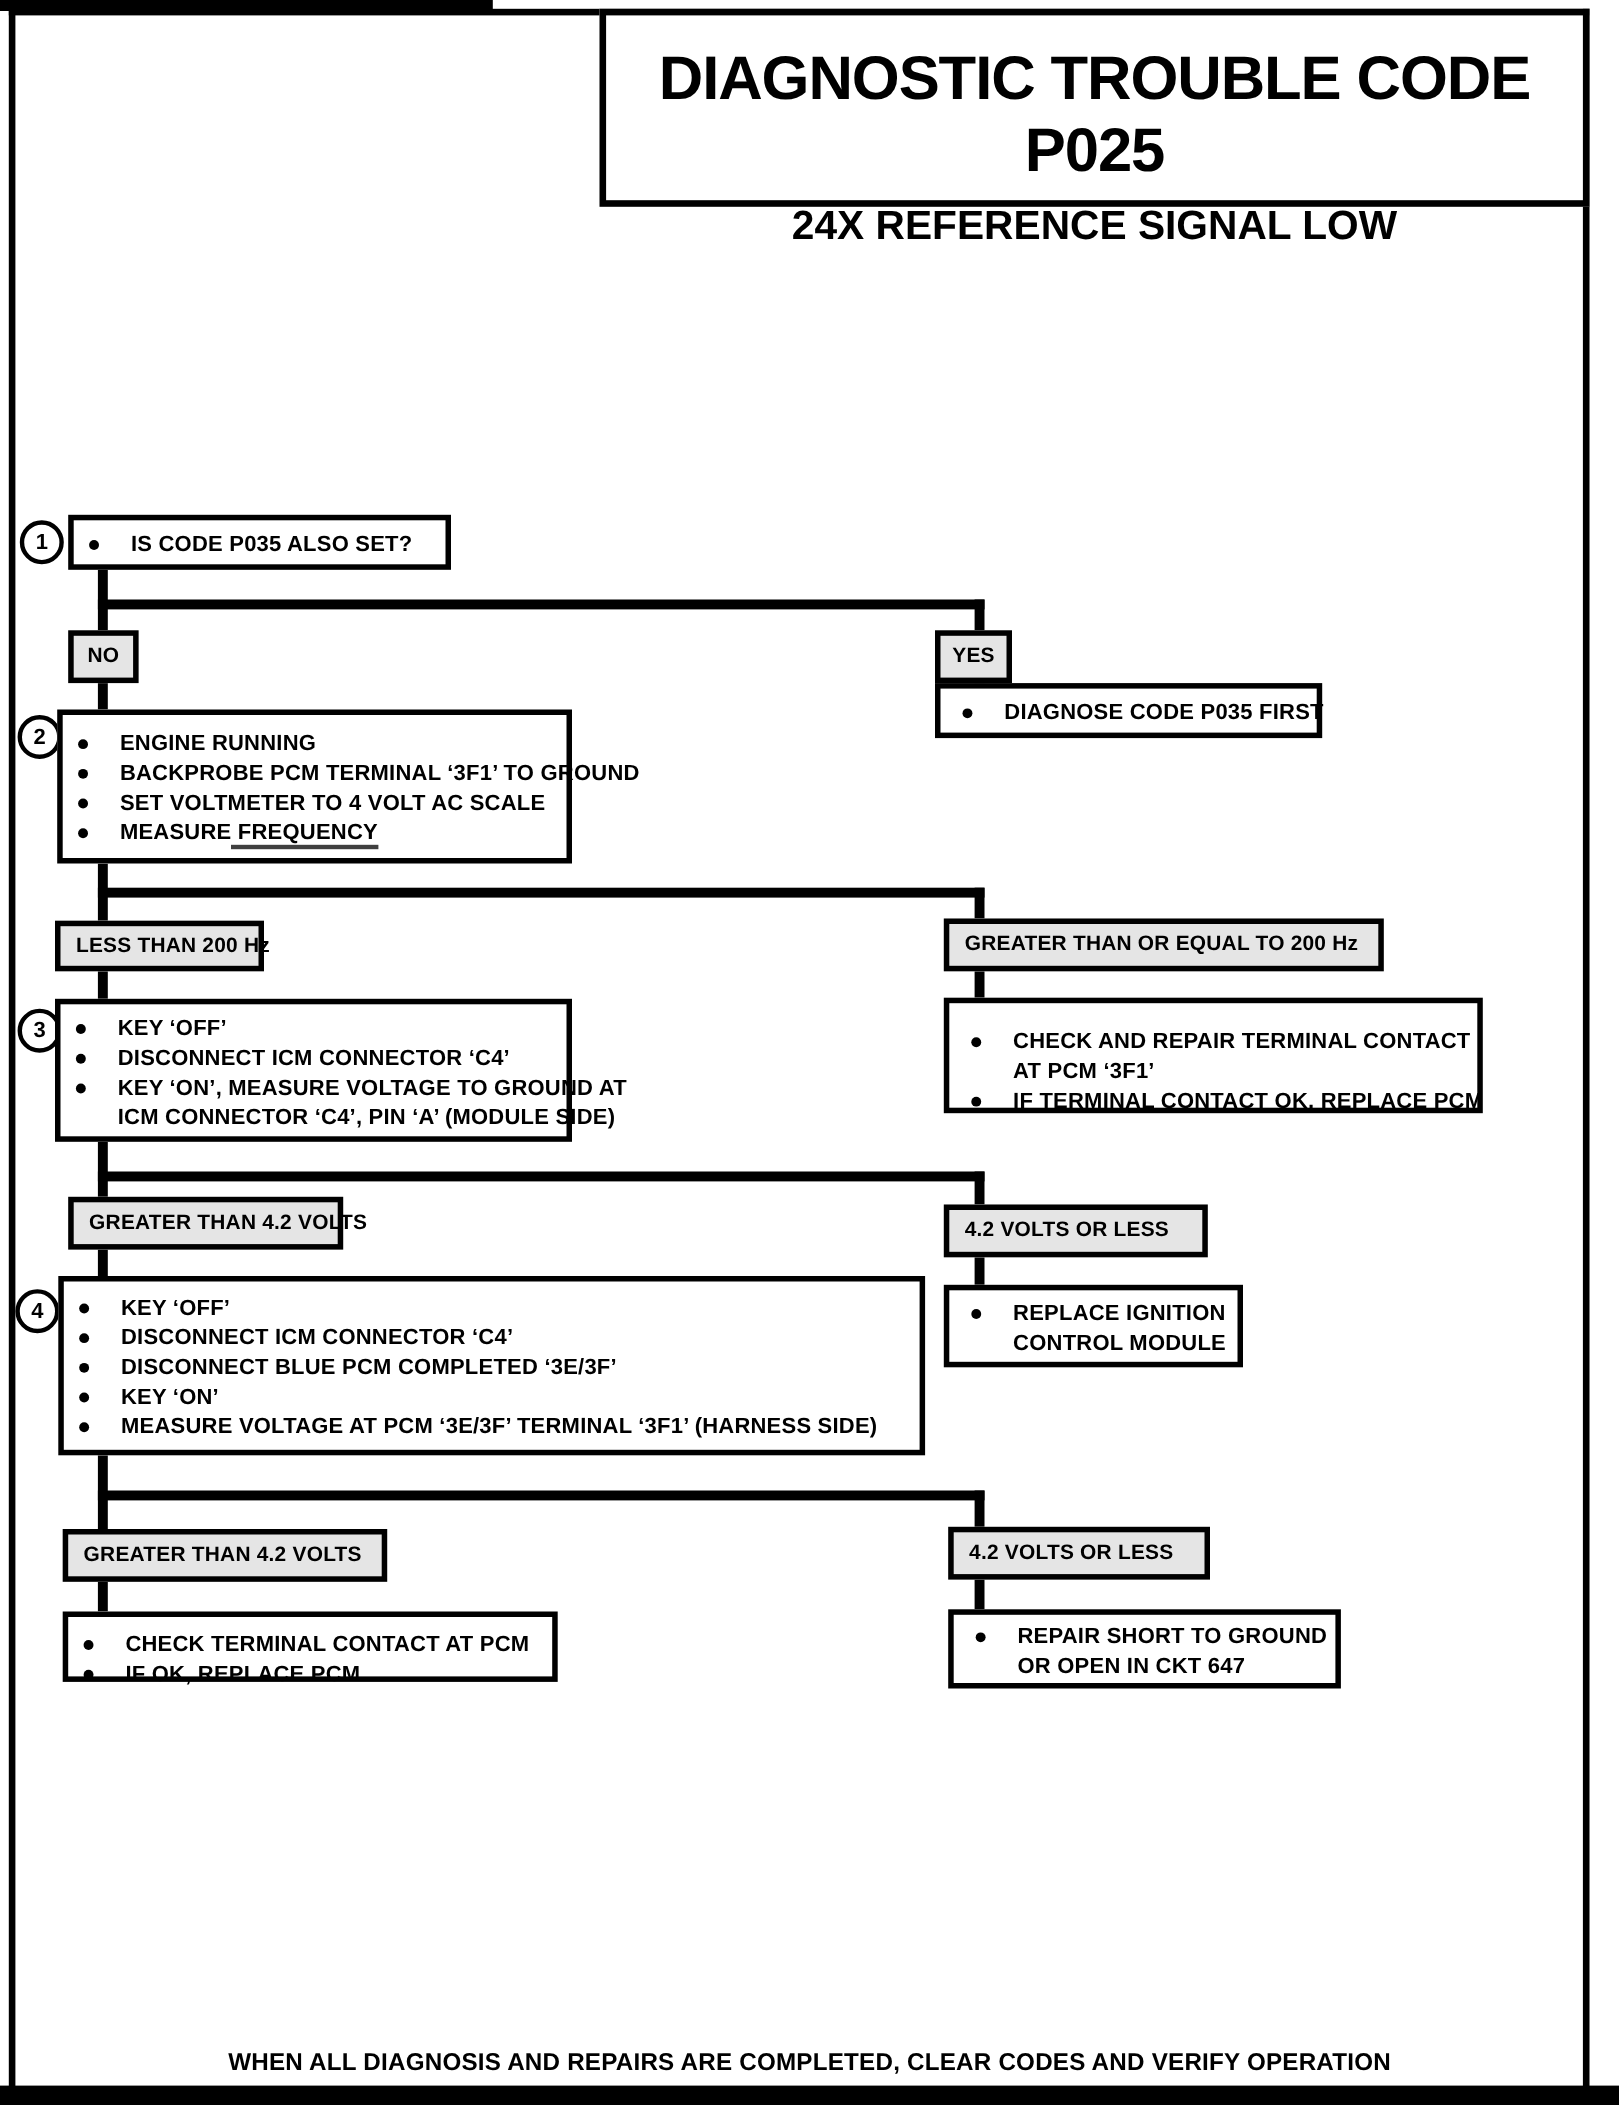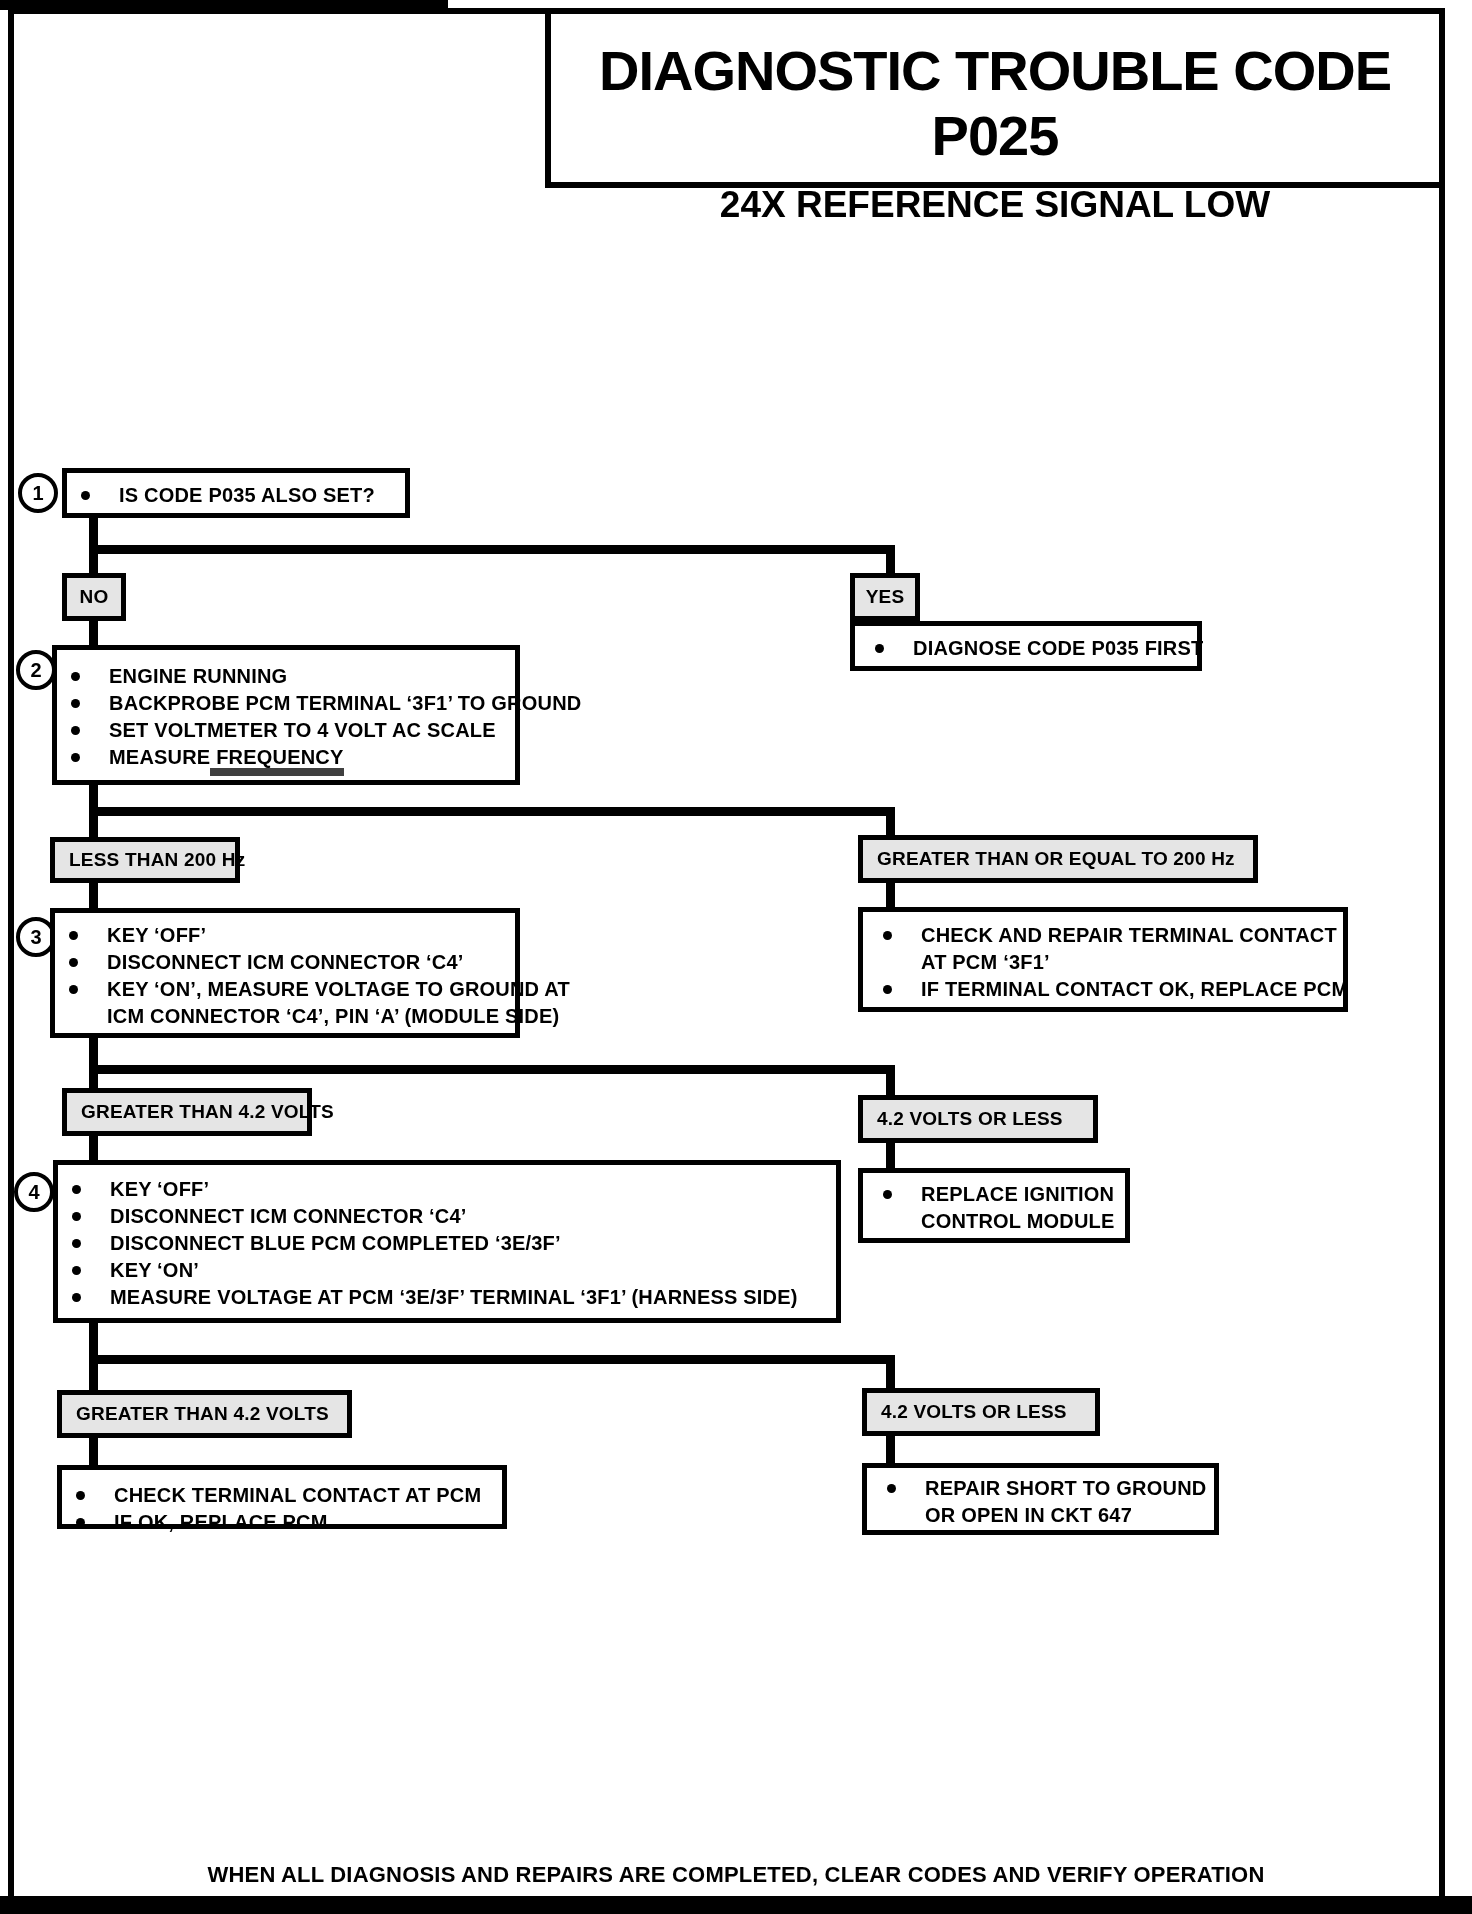--- a/index.html
+++ b/index.html
@@ -10,21 +10,21 @@
              border:6px solid #000;box-sizing:border-box;text-align:center;background:#fff;}
   .t1{font-size:56px;font-weight:700;letter-spacing:-1px;margin-top:24px;}
   .t2{font-size:37px;font-weight:700;margin-top:16px;}
   .box{position:absolute;border:5px solid #000;box-sizing:border-box;background:#fff;
        padding-left:14px;}
   .box.rb{padding-left:20px;}
   .row{display:flex;align-items:flex-start;line-height:27px;}
   .bullet{flex:0 0 9px;width:9px;height:9px;border-radius:50%;background:#000;
           margin-top:9px;margin-right:29px;}
   .txt{font-size:20px;font-weight:700;white-space:nowrap;letter-spacing:.2px;}
-  .u{border-bottom:8px solid #404040;}
+  .u{border-bottom:4px solid #404040;}
   .dec{position:absolute;border:5px solid #000;box-sizing:border-box;background:#e5e5e5;
        display:flex;align-items:center;padding-left:14px;
        font-size:19px;font-weight:700;white-space:nowrap;letter-spacing:.2px;}
   .dec.cen{justify-content:center;padding-left:0;}
   .circle{position:absolute;width:40px;height:40px;border:4px solid #000;border-radius:50%;
           box-sizing:border-box;display:flex;align-items:center;justify-content:center;
           font-size:20px;font-weight:700;background:#fff;}
   .footer{position:absolute;left:0;top:1862px;width:1472px;text-align:center;
           font-size:22px;font-weight:700;letter-spacing:.2px;}
 </style>
@@ -133,21 +133,21 @@
     <div class="row">
       <span class="bullet"></span>
       <span class="txt"><span>DISCONNECT ICM CONNECTOR ‘C4’</span></span>
     </div>
     <div class="row">
       <span class="bullet"></span>
       <span class="txt"><span>KEY ‘ON’, MEASURE VOLTAGE TO GROUND AT</span><br><span>ICM CONNECTOR ‘C4’, PIN ‘A’ (MODULE SIDE)</span></span>
     </div>
   </div>
 
-  <div class="box rb" style="left:858px;top:907px;width:490px;height:105px;padding-top:10px">
+  <div class="box rb" style="left:858px;top:907px;width:490px;height:105px;padding-top:22px">
     <div class="row">
       <span class="bullet"></span>
       <span class="txt"><span>CHECK AND REPAIR TERMINAL CONTACT</span><br><span>AT PCM ‘3F1’</span></span>
     </div>
     <div class="row">
       <span class="bullet"></span>
       <span class="txt"><span>IF TERMINAL CONTACT OK, REPLACE PCM</span></span>
     </div>
   </div>
 

